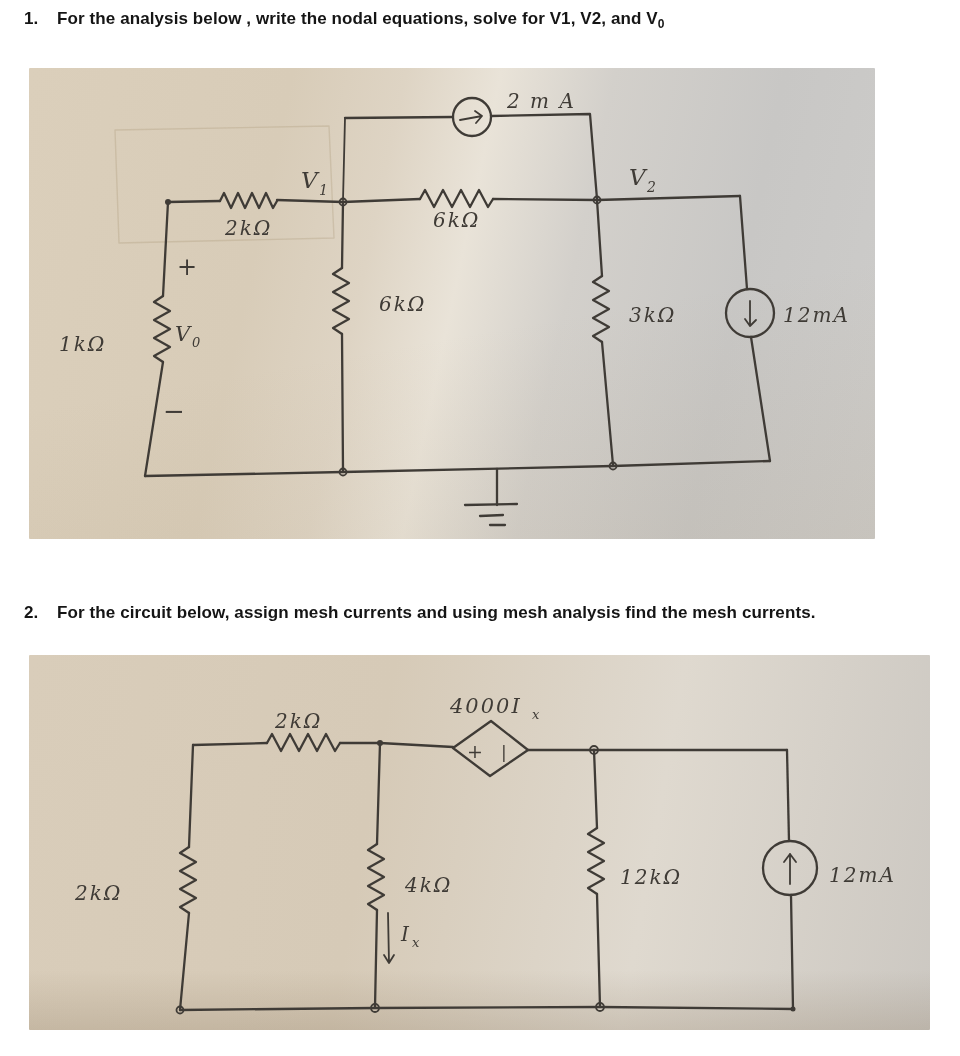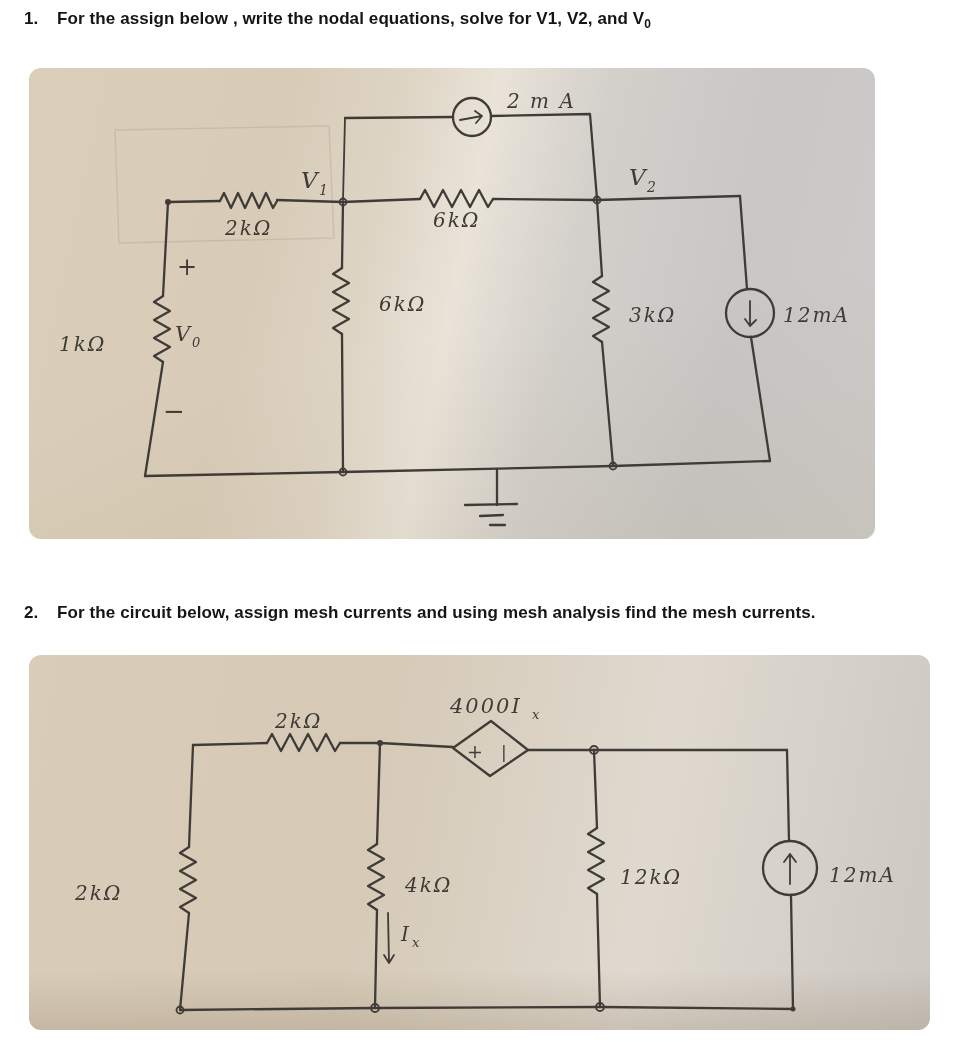--- a/index.html
+++ b/index.html
@@ -2,21 +2,21 @@
 <html><head>
 <meta charset="utf-8">
 <style>
   html,body{margin:0;padding:0;background:#ffffff;}
   #page{position:relative;width:960px;height:1056px;background:#ffffff;overflow:hidden;
         font-family:"Liberation Sans",sans-serif;}
   .prob{position:absolute;left:24px;display:flex;color:#151515;font-size:17px;
         font-weight:600;letter-spacing:0.1px;}
   .prob .num{width:33px;flex:0 0 33px;}
   .prob sub{font-size:12px;font-weight:600;}
-  .photo{position:absolute;border-radius:12px;}
+  .photo{position:absolute;border-radius:1px;}
   #photo1{left:29px;top:68px;width:846px;height:471px;
     background:
       linear-gradient(350deg, rgba(165,145,112,0.14), rgba(165,145,112,0) 45%),
       linear-gradient(102deg,#dbcfbb 0%,#d8ccb8 28%,#ded4c4 40%,#e9e3d8 50%,
                       #d3d0cb 62%,#c8c7c5 80%,#cdccca 100%);}
   #photo2{left:29px;top:655px;width:901px;height:375px;
     background:
       linear-gradient(to top, rgba(128,108,82,0.22), rgba(128,108,82,0) 16%),
       linear-gradient(100deg,#d9cdba 0%,#d6cab7 38%,#dfd9cf 68%,#ccc8c2 100%);}
   svg{position:absolute;left:0;top:0;}
@@ -30,21 +30,21 @@
         letter-spacing:2px;}
   .hand.sub{letter-spacing:0;}
 </style>
 </head>
 <body>
 
 <div id="page">
 
   <div class="prob" style="top:9px;">
     <span class="num">1.</span>
-    <span><span>For the assign below , write the nodal equations, solve for V1, V2, and V</span><sub>0</sub></span>
+    <span><span>For the analysis below , write the nodal equations, solve for V1, V2, and V</span><sub>0</sub></span>
   </div>
 
   <div class="photo" id="photo1">
     <svg class="ink" width="846" height="471" viewBox="0 0 846 471">
 
       <path class="faint" d="M86,62 L300,58 L305,170 L90,175 Z"></path>
 
       <path d="M316,50 L424,49"></path>
       <circle cx="443" cy="49" r="19"></circle>
       <path class="thin" d="M431,52 L453,48 M453,48 l-7,-5 M453,48 l-6,7"></path>

